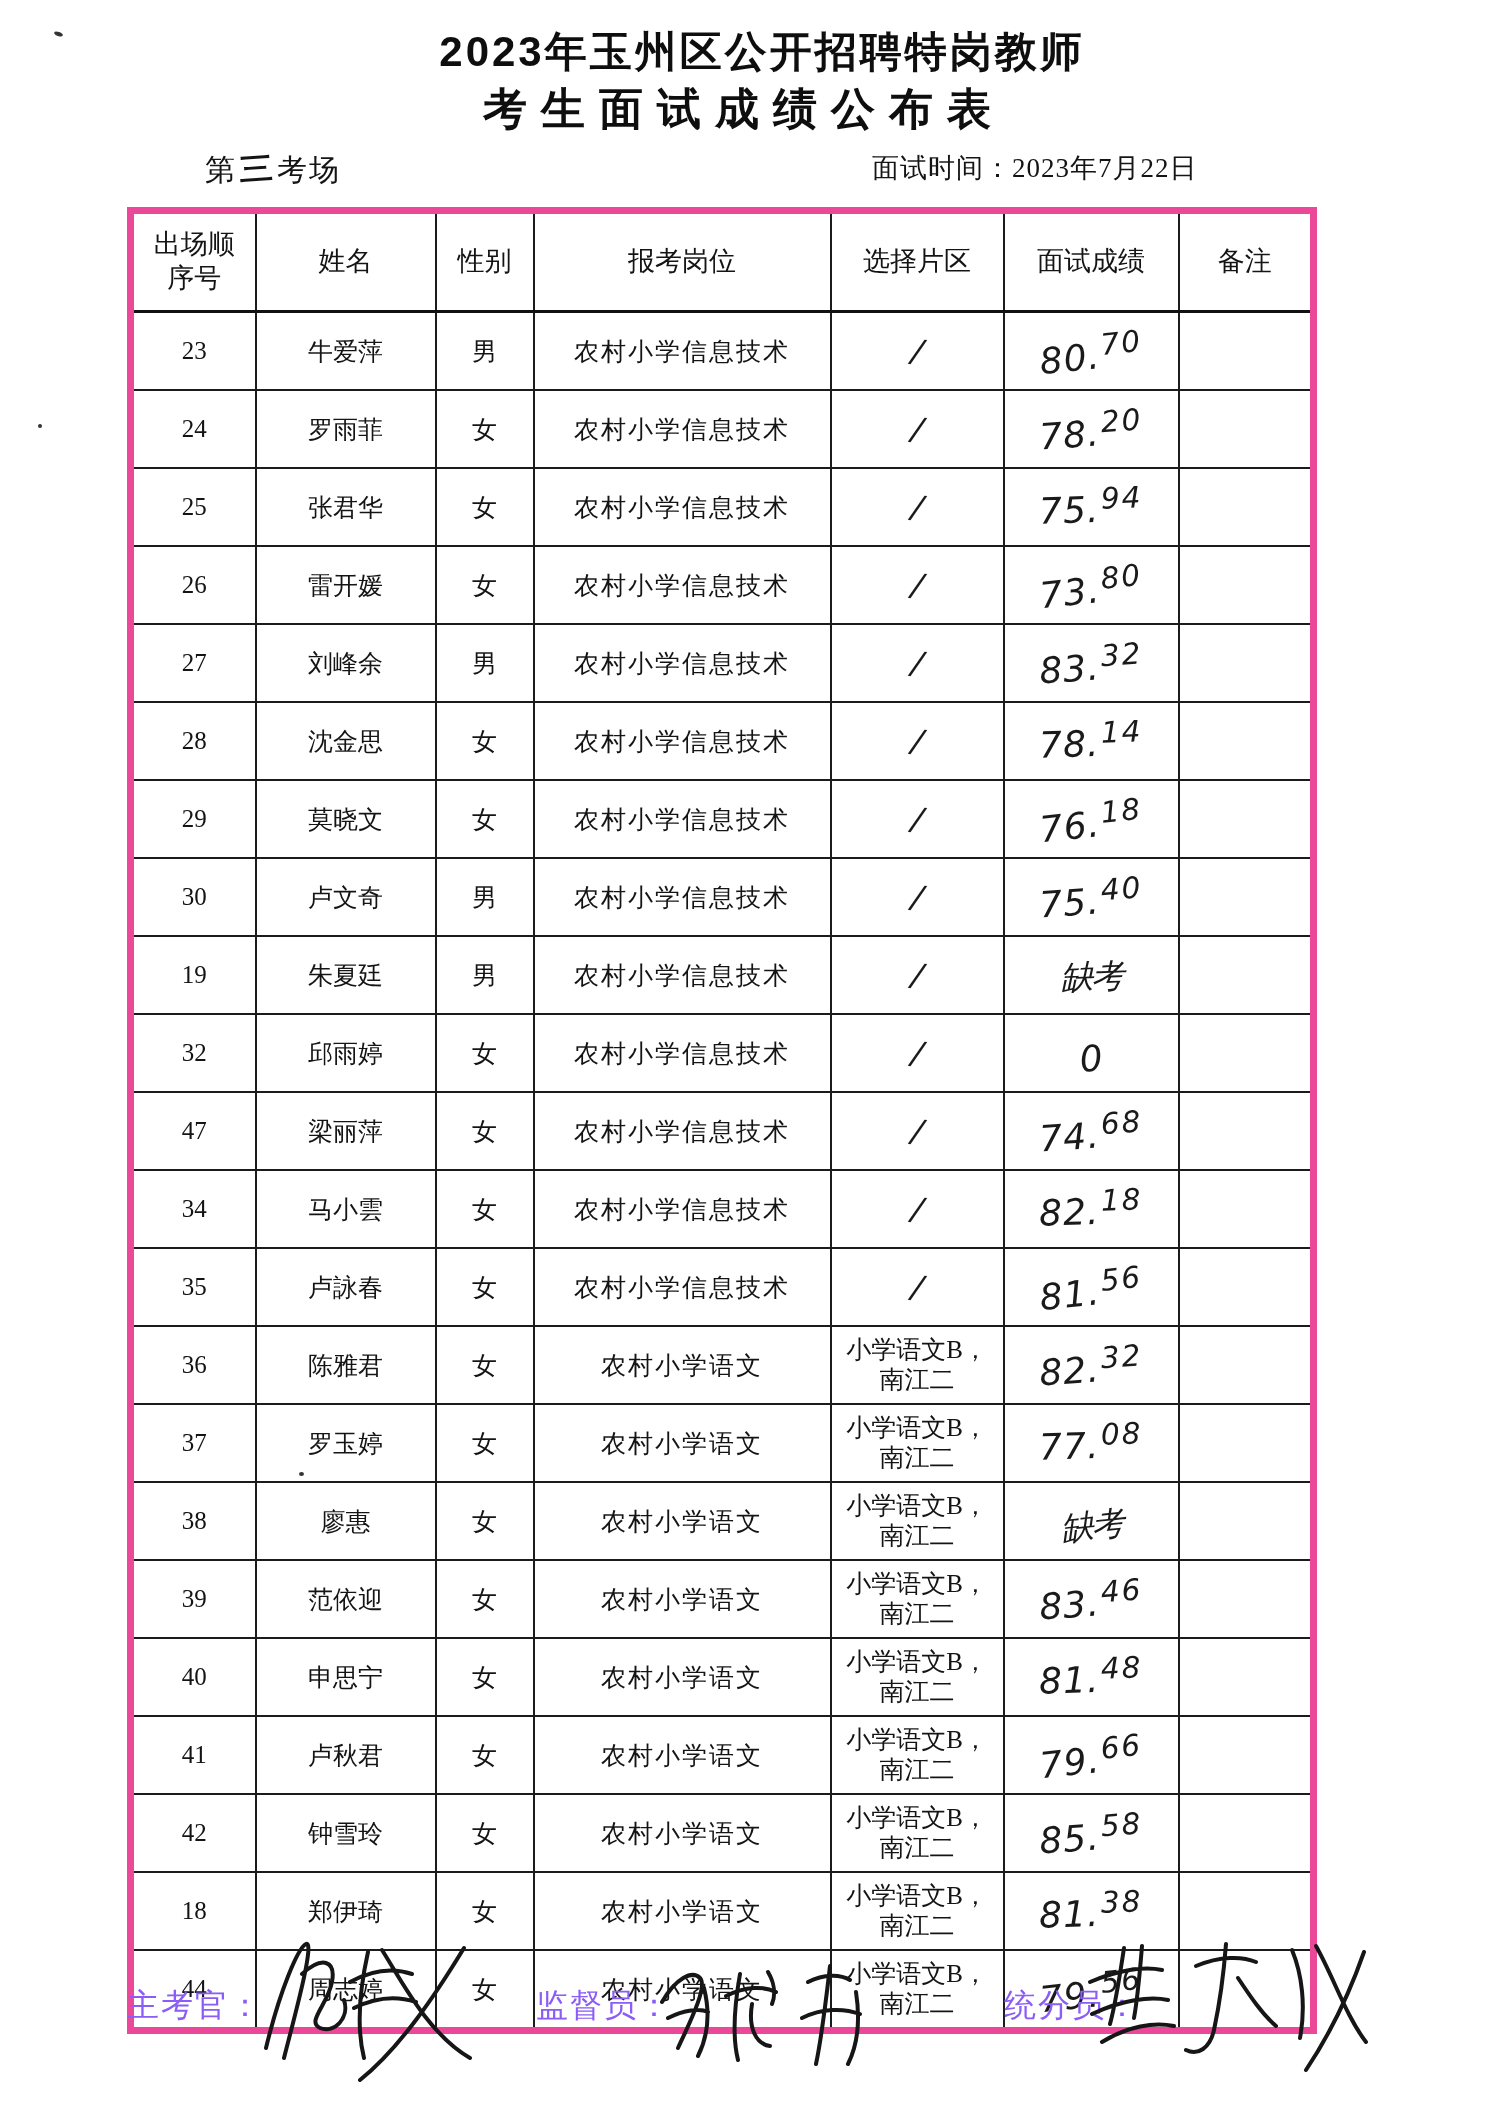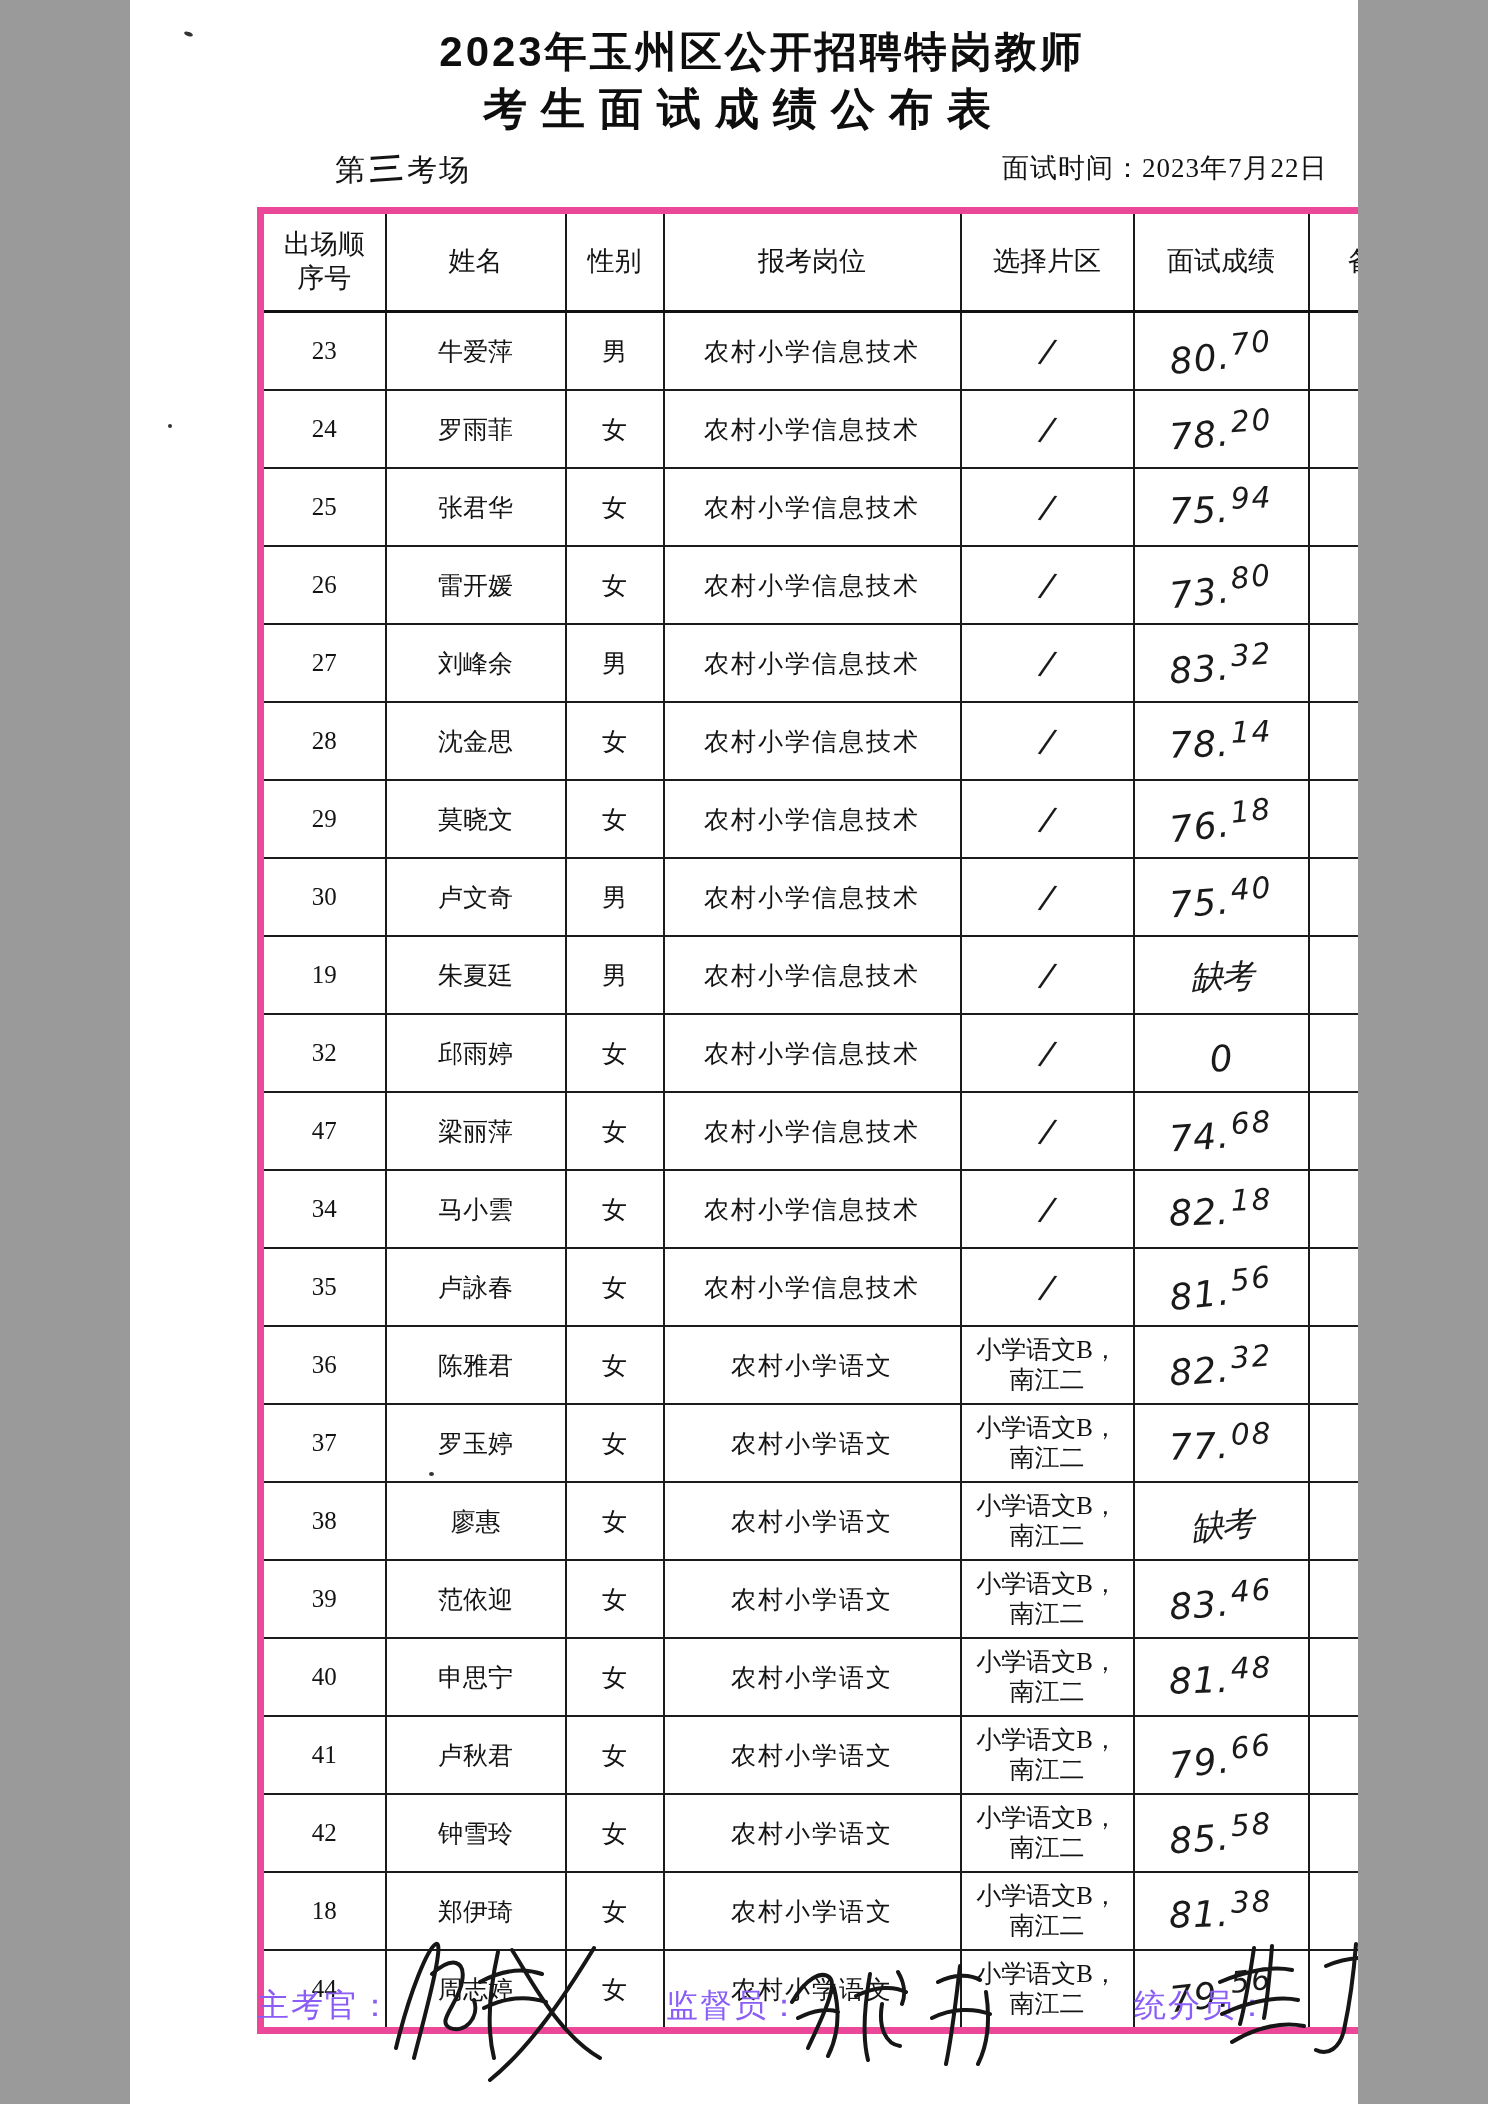--- a/index.html
+++ b/index.html
@@ -1,17 +1,17 @@
 <!DOCTYPE html>
 <html><head>
 <meta charset="utf-8">
 <style>
   html,body{margin:0;padding:0;background:#9a9a9a;}
   .sheet{
-    position:relative;width:1228px;height:2104px;background:#ffffff;
+    position:relative;width:1488px;height:2104px;background:#ffffff;
     margin:0 auto;overflow:hidden;
     font-family:"Liberation Serif","DejaVu Serif",serif;color:#141414;
   }
   
   .speck{position:absolute;background:#333;border-radius:50%;}
   .speck.s1{left:54px;top:32px;width:9px;height:4px;transform:rotate(20deg);}
   .speck.s2{left:38px;top:424px;width:4px;height:4px;}
   .speck.s3{left:299px;top:1472px;width:5px;height:4px;}
 
   .title{

